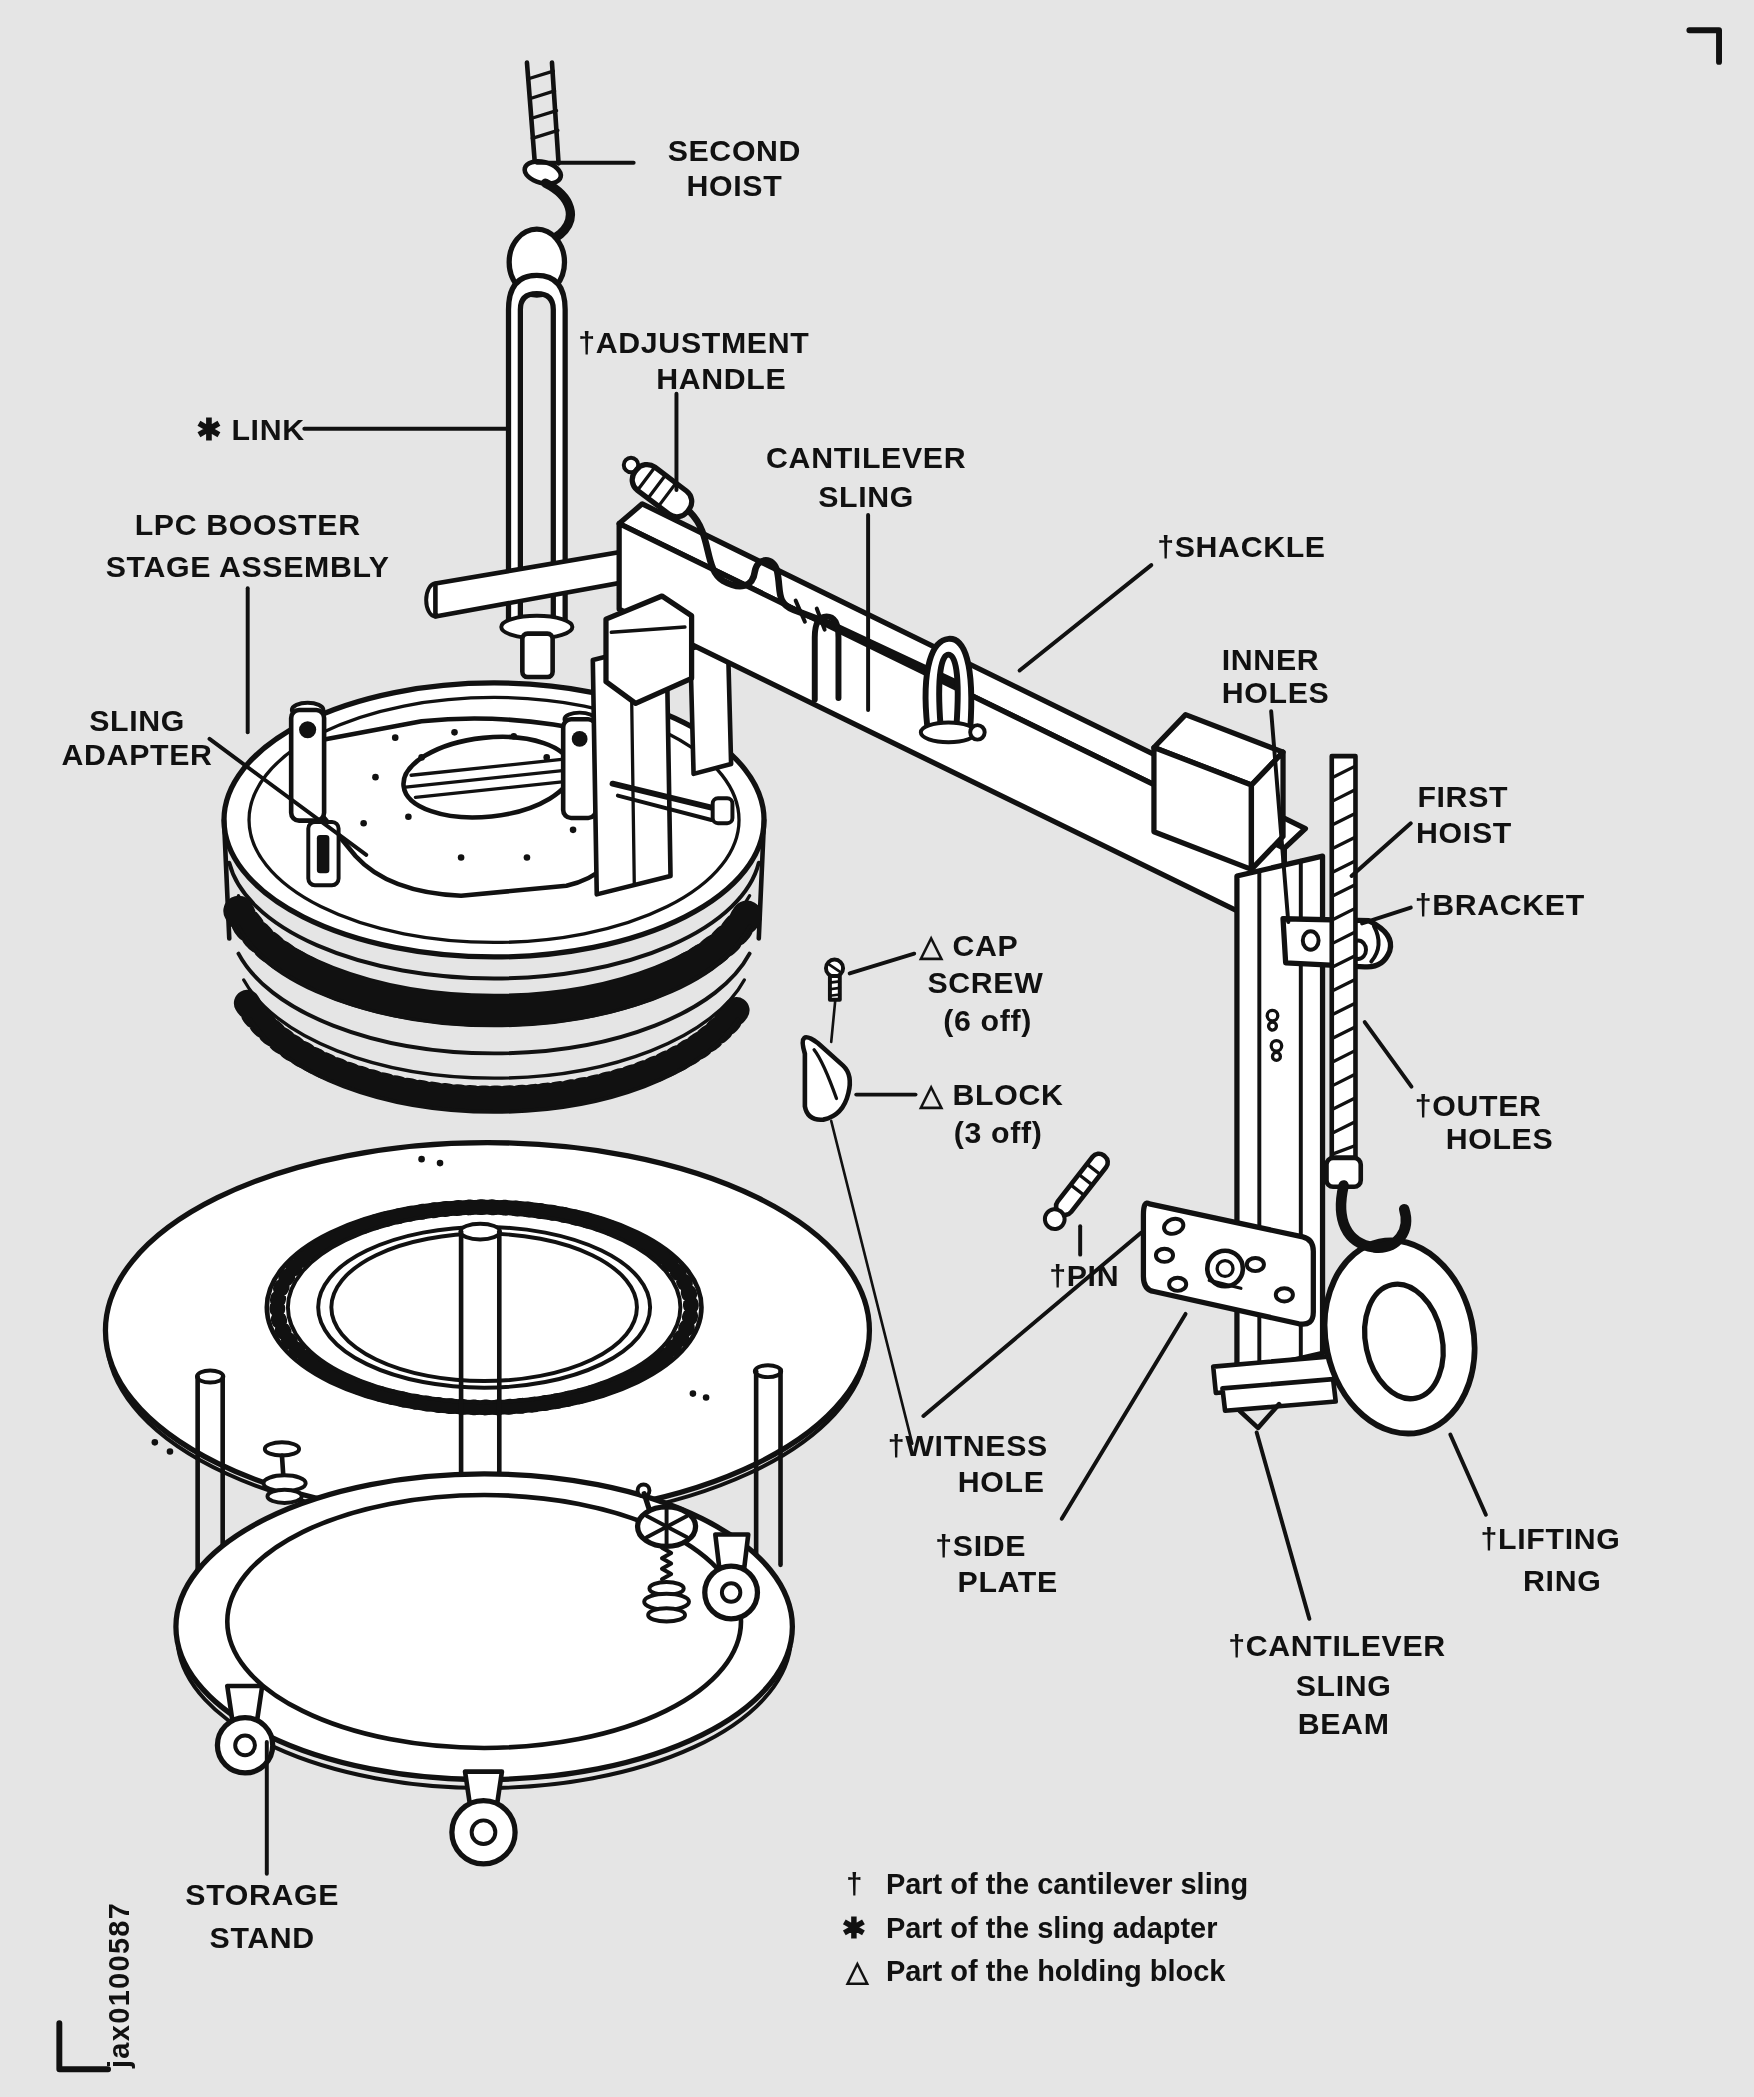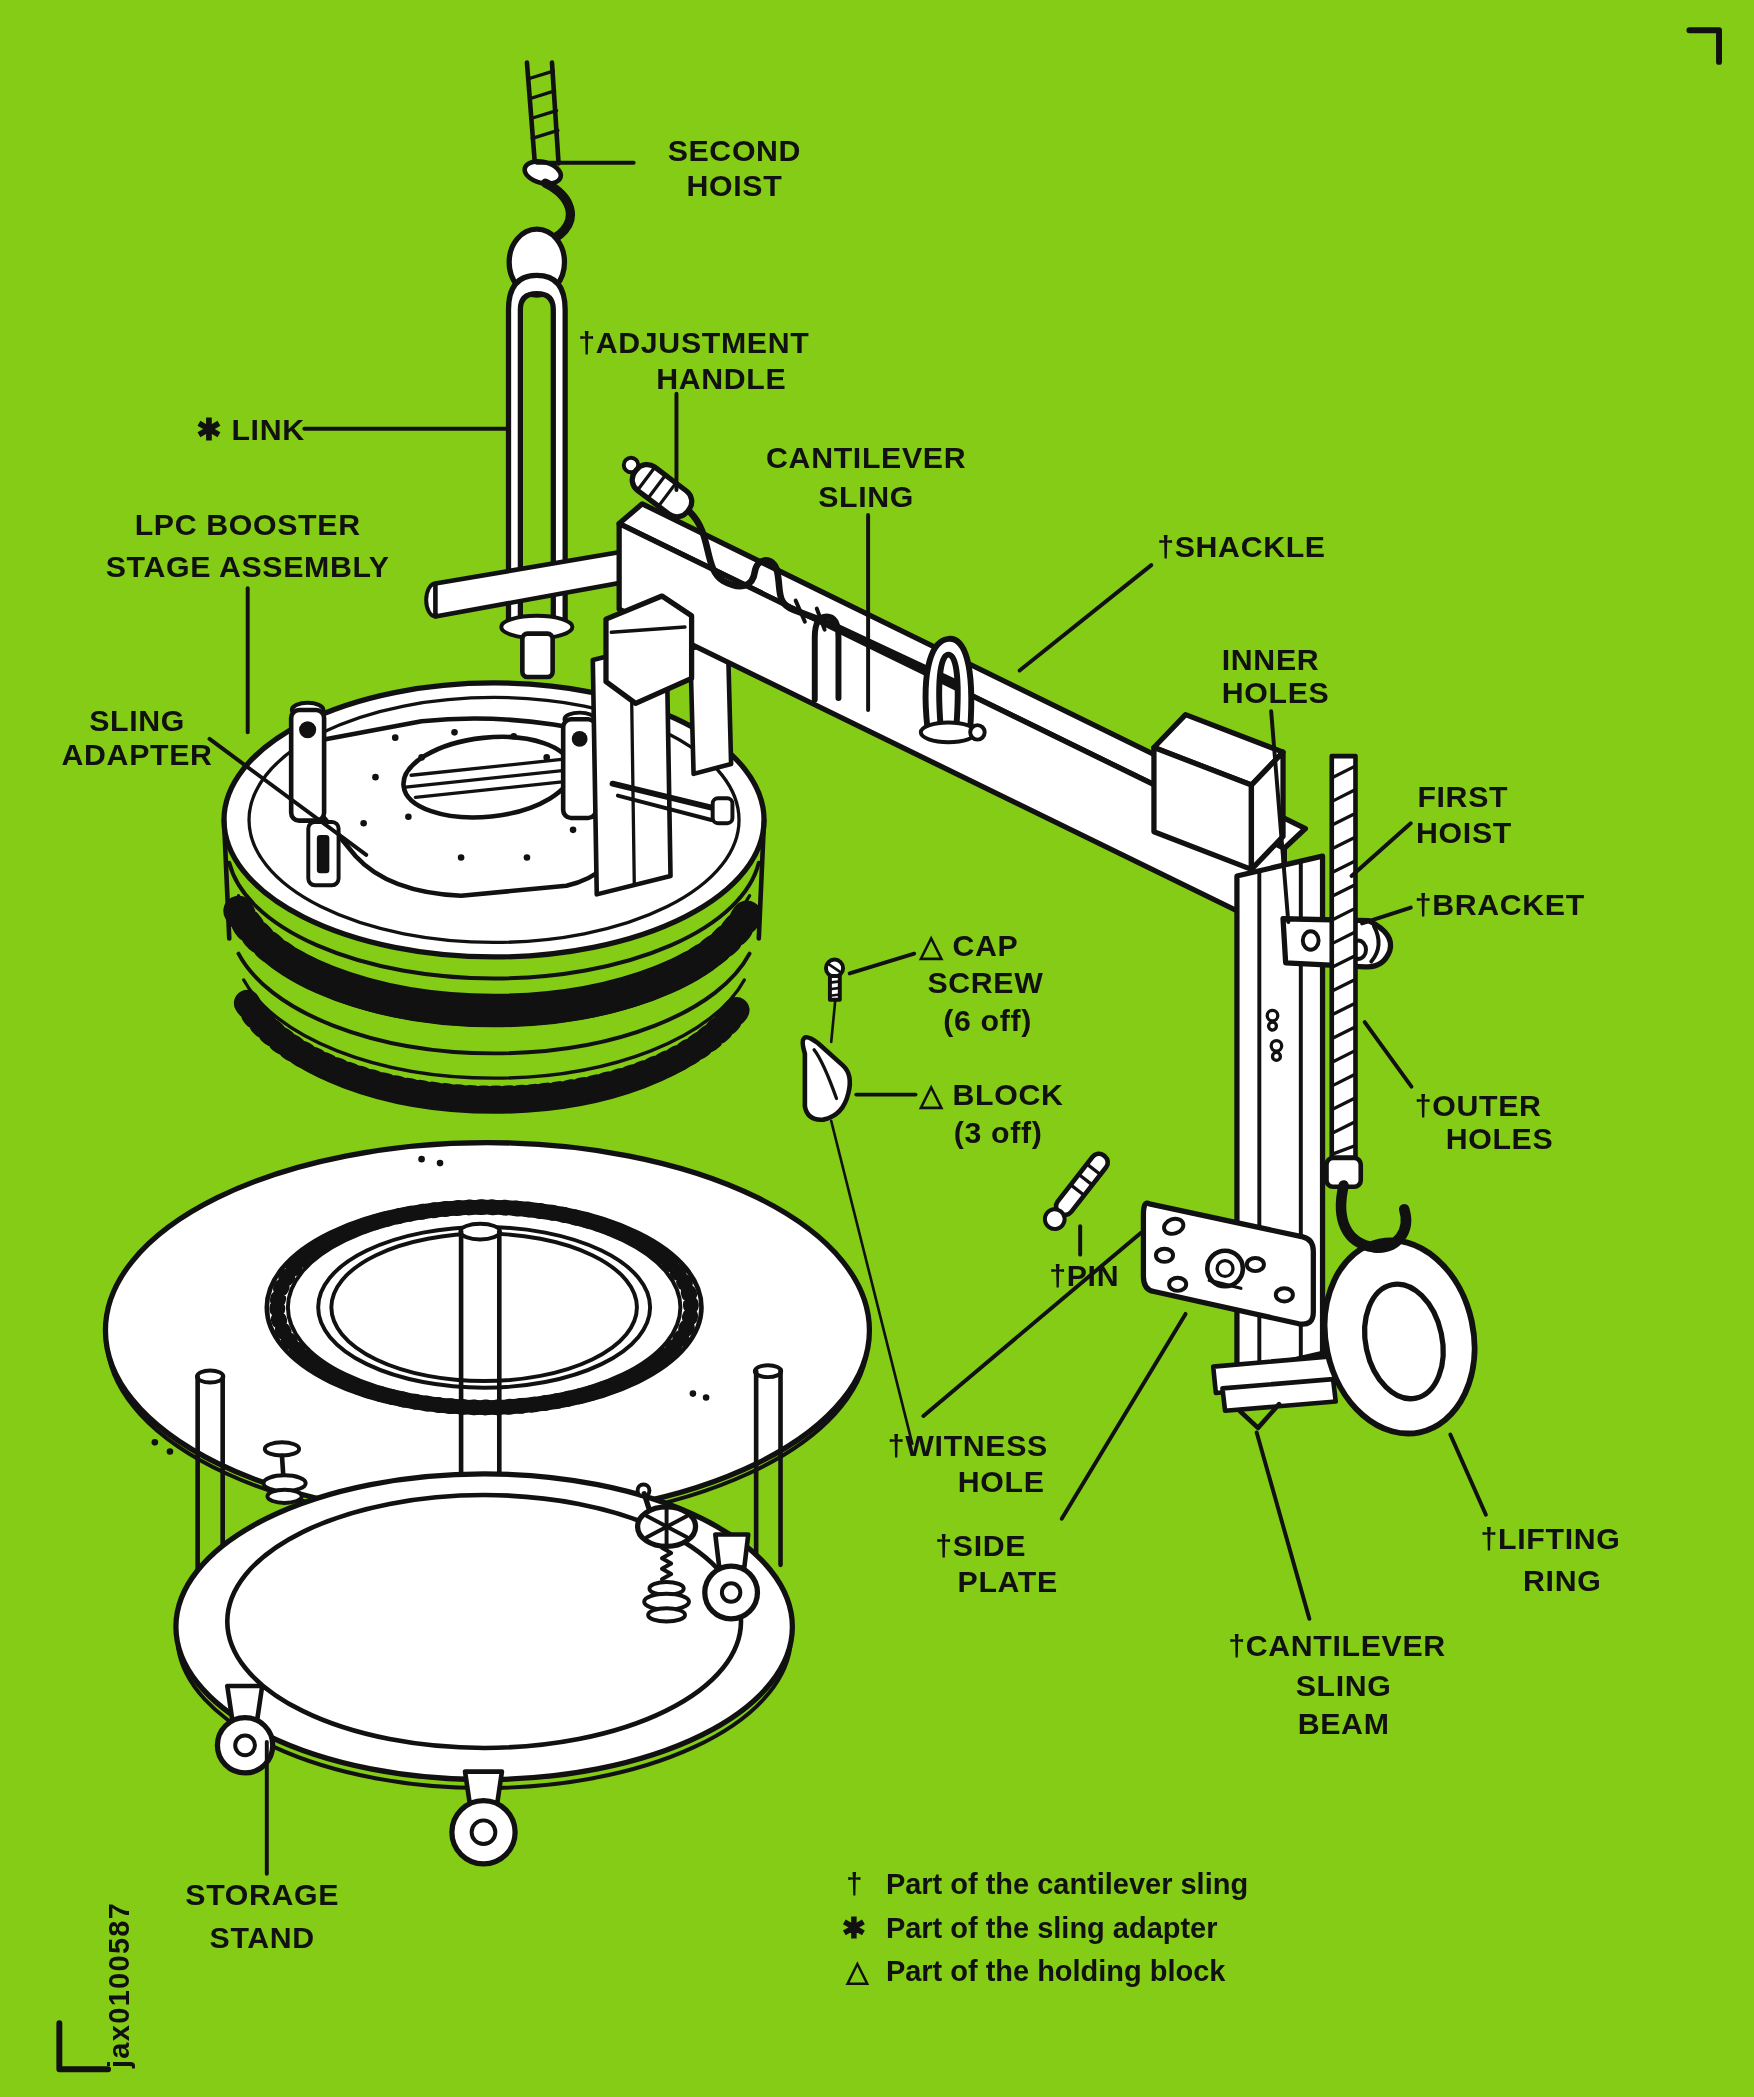--- a/index.html
+++ b/index.html
@@ -1,16 +1,16 @@
 <!DOCTYPE html>
 <html style="font-size:10.5px"><head>
 <meta charset="utf-8">
 <style>
   html,body{margin:0;padding:0;background:#ffffff;}
-  .page{position:relative;width:1754px;height:2097px;background:#84cc16;overflow:hidden;}
+  .page{position:relative;width:1754px;height:2097px;background:#e5e5e5;overflow:hidden;}
   svg{position:absolute;left:0;top:0;}
   .lbl{font-family:"Liberation Sans",sans-serif;font-weight:700;font-size:46px;fill:#111;letter-spacing:1px;}
   .lgd{font-family:"Liberation Sans",sans-serif;font-weight:700;font-size:44px;fill:#111;}
   .idt{font-family:"Liberation Sans",sans-serif;font-weight:700;font-size:44px;fill:#111;letter-spacing:2px;}
   .k{stroke:#111;fill:none;stroke-linecap:round;stroke-linejoin:round;}
   .w4{stroke-width:4;} .w5{stroke-width:5;} .w6{stroke-width:6;} .w7{stroke-width:7;}
   .w8{stroke-width:8;} .w9{stroke-width:9;} .w10{stroke-width:10;} .w14{stroke-width:14;} .w16{stroke-width:16;}
   .wf{fill:#ffffff;stroke:#111;stroke-linejoin:round;}
   .dk{fill:#111;stroke:none;}
   .ld{stroke:#111;stroke-width:6;fill:none;stroke-linecap:round;}

